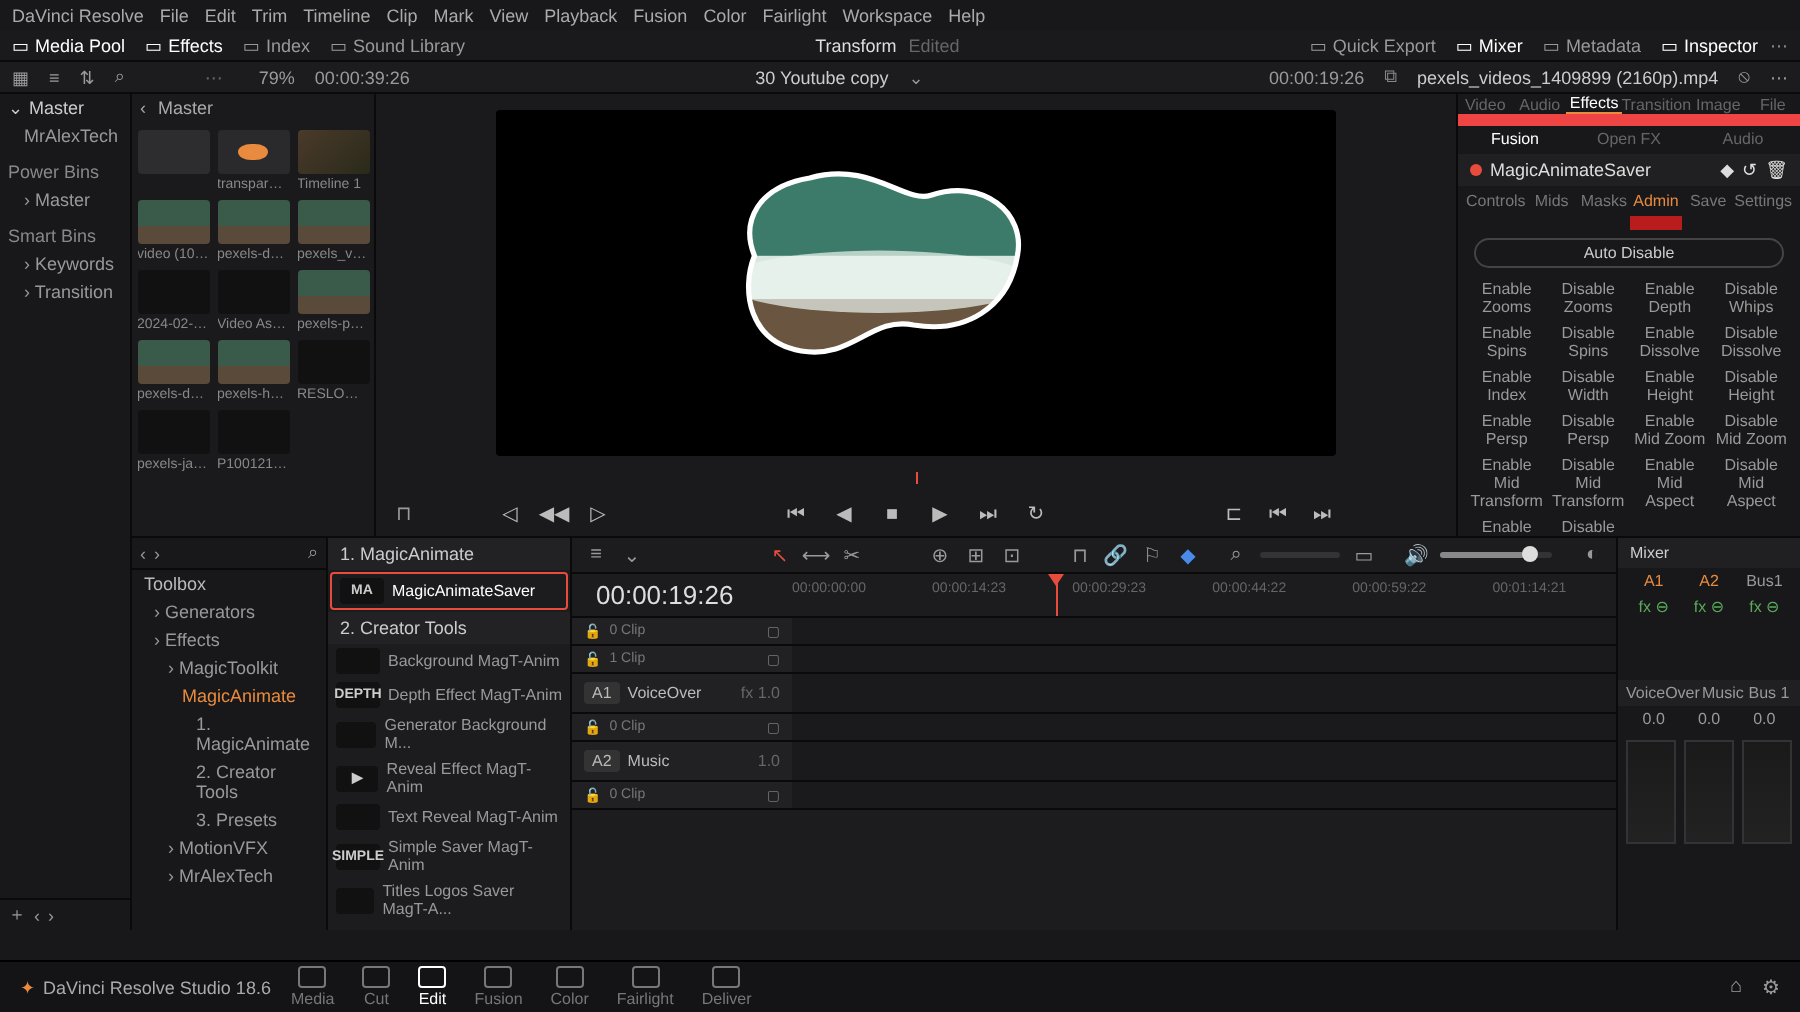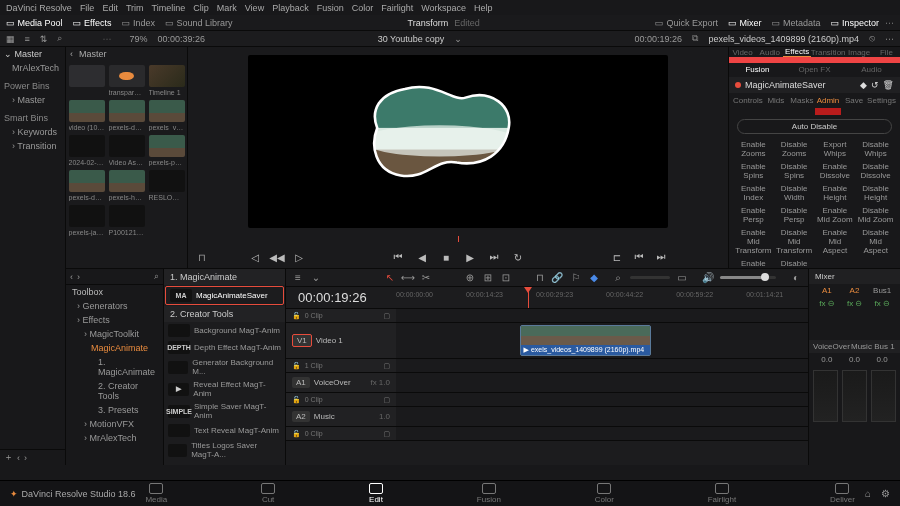--- a/index.html
+++ b/index.html
@@ -86,21 +86,21 @@
 .mixer .mrow{display:flex;padding:2px 4px}
 .mixer .mrow .mc{flex:1;text-align:center;color:#999;font-size:8px}
 .mixer .mrow .mc.orange{color:#e98b3e}
 .mixer .mrow .mc.green{color:#5aaa5a}
 .vol{display:flex;align-items:center;gap:6px;padding:0 8px}
 .vol .slider{flex:1;height:3px;background:#333;border-radius:2px;position:relative}
 .vol .slider::before{content:"";position:absolute;left:0;width:75%;top:0;bottom:0;background:#888;border-radius:2px}
 .vol .knob{width:8px;height:8px;background:#ddd;border-radius:50%;position:absolute;left:73%;top:-3px}
 .bottombar{position:absolute;bottom:0;left:0;right:0;height:26px;background:#141416;display:flex;align-items:center;border-top:1px solid #000}
 .bottombar .app{padding:0 10px;font-size:9px;color:#aaa;display:flex;align-items:center;gap:4px}
-.bottombar .pages{flex:1;display:flex;justify-content:space-between;gap:28px}
+.bottombar .pages{flex:1;display:flex;justify-content:flex-start;gap:14px}
 .bottombar .pg{display:flex;flex-direction:column;align-items:center;font-size:8px;color:#777;cursor:pointer;gap:1px}
 .bottombar .pg.active{color:#fff}
 .bottombar .pg .pi{width:14px;height:11px;border:1px solid currentColor;border-radius:2px}
 .searchbar{height:16px;display:flex;align-items:center;padding:0 4px;border-top:1px solid #0a0a0a;gap:4px}
 </style>
 </head>
 <body>
 
 <div class="menubar" id="menubar">
     <span>DaVinci Resolve</span>
@@ -320,21 +320,21 @@
             <div class="n ">Mids</div>
             <div class="n ">Masks</div>
             <div class="n active">Admin</div>
             <div class="n ">Save</div>
             <div class="n ">Settings</div>
           </div>
         <div class="auto-disable">Auto Disable</div>
         <div class="toggle-grid" id="toggle-grid">
             <div class="tg">Enable Zooms</div>
             <div class="tg">Disable Zooms</div>
-            <div class="tg">Export Whips</div>
+            <div class="tg">Enable Depth</div>
             <div class="tg">Disable Whips</div>
             <div class="tg">Enable Spins</div>
             <div class="tg">Disable Spins</div>
             <div class="tg">Enable Dissolve</div>
             <div class="tg">Disable Dissolve</div>
             <div class="tg">Enable Index</div>
             <div class="tg">Disable Width</div>
             <div class="tg">Enable Height</div>
             <div class="tg">Disable Height</div>
             <div class="tg">Enable Persp</div>
@@ -391,26 +391,26 @@
           </div>
           <div class="fxitem ">
             <div class="ico" style="color:#ccc"></div>
             <span>Generator Background M...</span>
           </div>
           <div class="fxitem ">
             <div class="ico" style="color:#ccc">▶</div>
             <span>Reveal Effect MagT-Anim</span>
           </div>
           <div class="fxitem ">
+            <div class="ico" style="color:#ccc"></div>
+            <span>Text Reveal MagT-Anim</span>
+          </div>
+          <div class="fxitem ">
             <div class="ico" style="color:#ccc">SIMPLE</div>
             <span>Simple Saver MagT-Anim</span>
-          </div>
-          <div class="fxitem ">
-            <div class="ico" style="color:#ccc"></div>
-            <span>Text Reveal MagT-Anim</span>
           </div>
           <div class="fxitem ">
             <div class="ico" style="color:#ccc"></div>
             <span>Titles Logos Saver MagT-A...</span>
           </div>
         </div>
 
       <div class="timeline">
         <div class="tl-tools">
           <span class="tb">≡</span>
@@ -454,32 +454,20 @@
         </div>
         <div id="tracks" style="position:relative;flex:1;overflow:hidden">
             <div class="track sub">
               <div class="thdr">
                 <span>🔓</span>
                 <span>0 Clip</span>
                 <span style="margin-left:auto">▢</span>
               </div>
               <div class="lane"></div>
             </div>
-            <div class="track tall">
-              <div class="thdr">
-                <span class="tag sel">V1</span>
-                <span>Video 1</span>
-              </div>
-              <div class="lane">
-                <div class="clip" style="left:30%;width:32%">
-                  <div class="clipimg"></div>
-                  <div class="clipname">▶ exels_videos_1409899 (2160p).mp4</div>
-                </div>
-              </div>
-            </div>
             <div class="track sub">
               <div class="thdr">
                 <span>🔓</span>
                 <span>1 Clip</span>
                 <span style="margin-left:auto">▢</span>
               </div>
               <div class="lane"></div>
             </div>
             <div class="track ">
               <div class="thdr">

